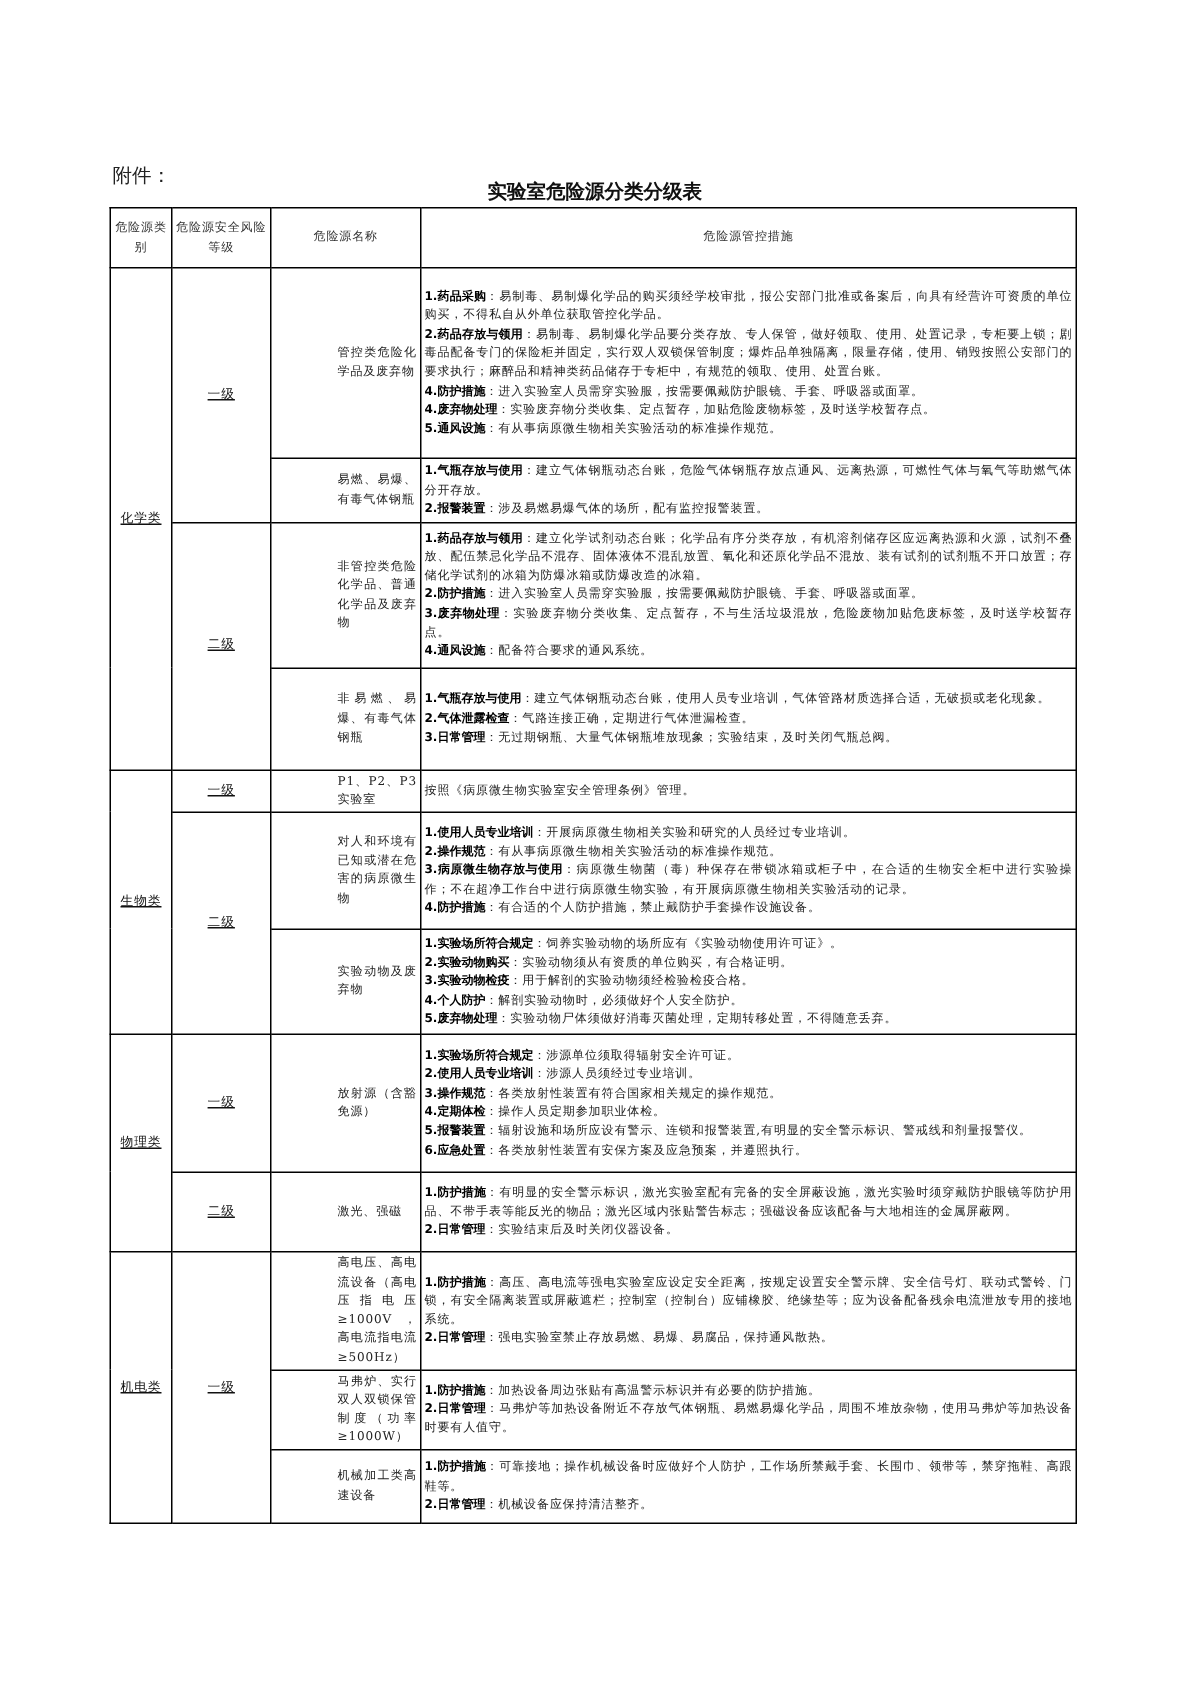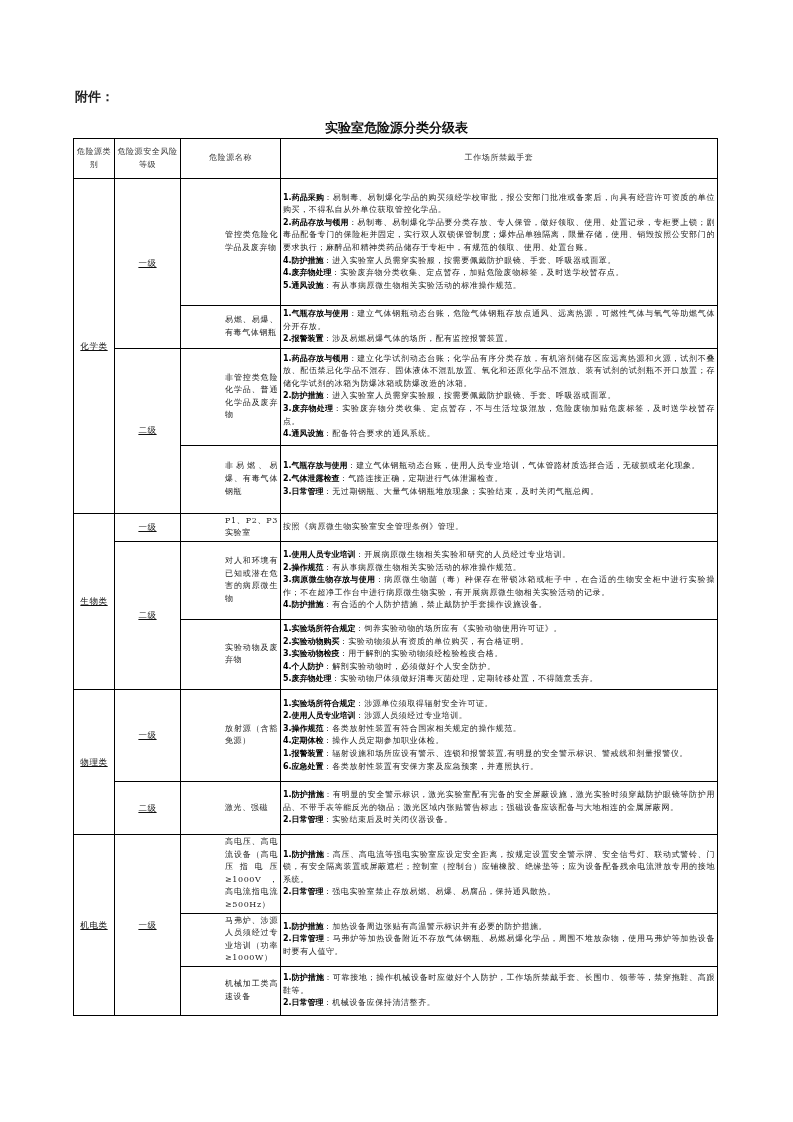--- a/index.html
+++ b/index.html
@@ -1,18 +1,18 @@
 <!DOCTYPE html>
 <html><head>
 <meta charset="utf-8">
 <style>
   html, body { margin: 0; padding: 0; background: #ffffff; }
   body { width: 793px; height: 1122px; position: relative; overflow: hidden;
          font-family: "DejaVu Serif", "Liberation Serif", serif; color: #111; }
-  .attach { position: absolute; left: 75px; top: 88px; font-size: 13px; color: #222; font-weight: bold; }
+  .attach { position: absolute; left: 75px; top: 108px; font-size: 13px; color: #222; }
   .title { position: absolute; left: 0; width: 793px; top: 119px; text-align: center;
            font-size: 13px; font-weight: bold; font-family: "DejaVu Sans", "Liberation Sans", sans-serif; }
   table { position: absolute; left: 73px; top: 138px; width: 644px; border-collapse: collapse;
           table-layout: fixed; }
   td, th { border: 1.3px solid #000; font-size: 8px; line-height: 12.6px; vertical-align: middle;
            padding: 1px 2px; font-weight: normal; letter-spacing: 0.6px; }
   th { text-align: center; color: #333; }
   td.c { text-align: center; font-size: 8.5px; text-decoration: underline; }
   td.n { text-align: justify; color: #222; padding-left: 44px; }
   td.m { text-align: justify; padding: 2px 2px; color: #222; }
@@ -30,21 +30,21 @@
     <col style="width:41px">
       <col style="width:66px">
       <col style="width:100px">
       <col style="width:437px">
   </colgroup>
   <tbody>
       <tr style="height:40px">
     <th>危险源类别</th>
     <th>危险源安全风险等级</th>
     <th>危险源名称</th>
-    <th>工作场所禁戴手套</th>
+    <th>危险源管控措施</th>
   </tr>
 
   <tr style="height:127px">
     <td class="c" rowspan="4">化学类</td>
     <td class="c" rowspan="2">一级</td>
     <td class="n">管控类危险化学品及废弃物</td>
     <td class="m">
           <span class="item"><b>1.药品采购</b><span>：易制毒、易制爆化学品的购买须经学校审批，报公安部门批准或备案后，向具有经营许可资质的单位购买，不得私自从外单位获取管控化学品。</span></span>
           <span class="item"><b>2.药品存放与领用</b><span>：易制毒、易制爆化学品要分类存放、专人保管，做好领取、使用、处置记录，专柜要上锁；剧毒品配备专门的保险柜并固定，实行双人双锁保管制度；爆炸品单独隔离，限量存储，使用、销毁按照公安部门的要求执行；麻醉品和精神类药品储存于专柜中，有规范的领取、使用、处置台账。</span></span>
           <span class="item"><b>4.防护措施</b><span>：进入实验室人员需穿实验服，按需要佩戴防护眼镜、手套、呼吸器或面罩。</span></span>
@@ -107,21 +107,21 @@
 
   <tr style="height:92px">
     <td class="c" rowspan="2">物理类</td>
     <td class="c">一级</td>
     <td class="n">放射源（含豁免源）</td>
     <td class="m">
           <span class="item"><b>1.实验场所符合规定</b><span>：涉源单位须取得辐射安全许可证。</span></span>
           <span class="item"><b>2.使用人员专业培训</b><span>：涉源人员须经过专业培训。</span></span>
           <span class="item"><b>3.操作规范</b><span>：各类放射性装置有符合国家相关规定的操作规范。</span></span>
           <span class="item"><b>4.定期体检</b><span>：操作人员定期参加职业体检。</span></span>
-          <span class="item"><b>1.报警装置</b><span>：辐射设施和场所应设有警示、连锁和报警装置,有明显的安全警示标识、警戒线和剂量报警仪。</span></span>
+          <span class="item"><b>5.报警装置</b><span>：辐射设施和场所应设有警示、连锁和报警装置,有明显的安全警示标识、警戒线和剂量报警仪。</span></span>
           <span class="item"><b>6.应急处置</b><span>：各类放射性装置有安保方案及应急预案，并遵照执行。</span></span>
         </td>
   </tr>
   <tr style="height:53px">
     <td class="c">二级</td>
     <td class="n">激光、强磁</td>
     <td class="m">
           <span class="item"><b>1.防护措施</b><span>：有明显的安全警示标识，激光实验室配有完备的安全屏蔽设施，激光实验时须穿戴防护眼镜等防护用品、不带手表等能反光的物品；激光区域内张贴警告标志；强磁设备应该配备与大地相连的金属屏蔽网。</span></span>
           <span class="item"><b>2.日常管理</b><span>：实验结束后及时关闭仪器设备。</span></span>
         </td>
@@ -130,21 +130,21 @@
   <tr style="height:60px">
     <td class="c" rowspan="3">机电类</td>
     <td class="c" rowspan="3">一级</td>
     <td class="n">高电压、高电流设备（高电压指电压≥1000V，高电流指电流≥500Hz）</td>
     <td class="m">
           <span class="item"><b>1.防护措施</b><span>：高压、高电流等强电实验室应设定安全距离，按规定设置安全警示牌、安全信号灯、联动式警铃、门锁，有安全隔离装置或屏蔽遮栏；控制室（控制台）应铺橡胶、绝缘垫等；应为设备配备残余电流泄放专用的接地系统。</span></span>
           <span class="item"><b>2.日常管理</b><span>：强电实验室禁止存放易燃、易爆、易腐品，保持通风散热。</span></span>
         </td>
   </tr>
   <tr style="height:44px">
-    <td class="n">马弗炉、涉源人员须经过专业培训（功率≥1000W）</td>
+    <td class="n">马弗炉、实行双人双锁保管制度（功率≥1000W）</td>
     <td class="m">
           <span class="item"><b>1.防护措施</b><span>：加热设备周边张贴有高温警示标识并有必要的防护措施。</span></span>
           <span class="item"><b>2.日常管理</b><span>：马弗炉等加热设备附近不存放气体钢瓶、易燃易爆化学品，周围不堆放杂物，使用马弗炉等加热设备时要有人值守。</span></span>
         </td>
   </tr>
   <tr style="height:49px">
     <td class="n">机械加工类高速设备</td>
     <td class="m">
           <span class="item"><b>1.防护措施</b><span>：可靠接地；操作机械设备时应做好个人防护，工作场所禁戴手套、长围巾、领带等，禁穿拖鞋、高跟鞋等。</span></span>
           <span class="item"><b>2.日常管理</b><span>：机械设备应保持清洁整齐。</span></span>

